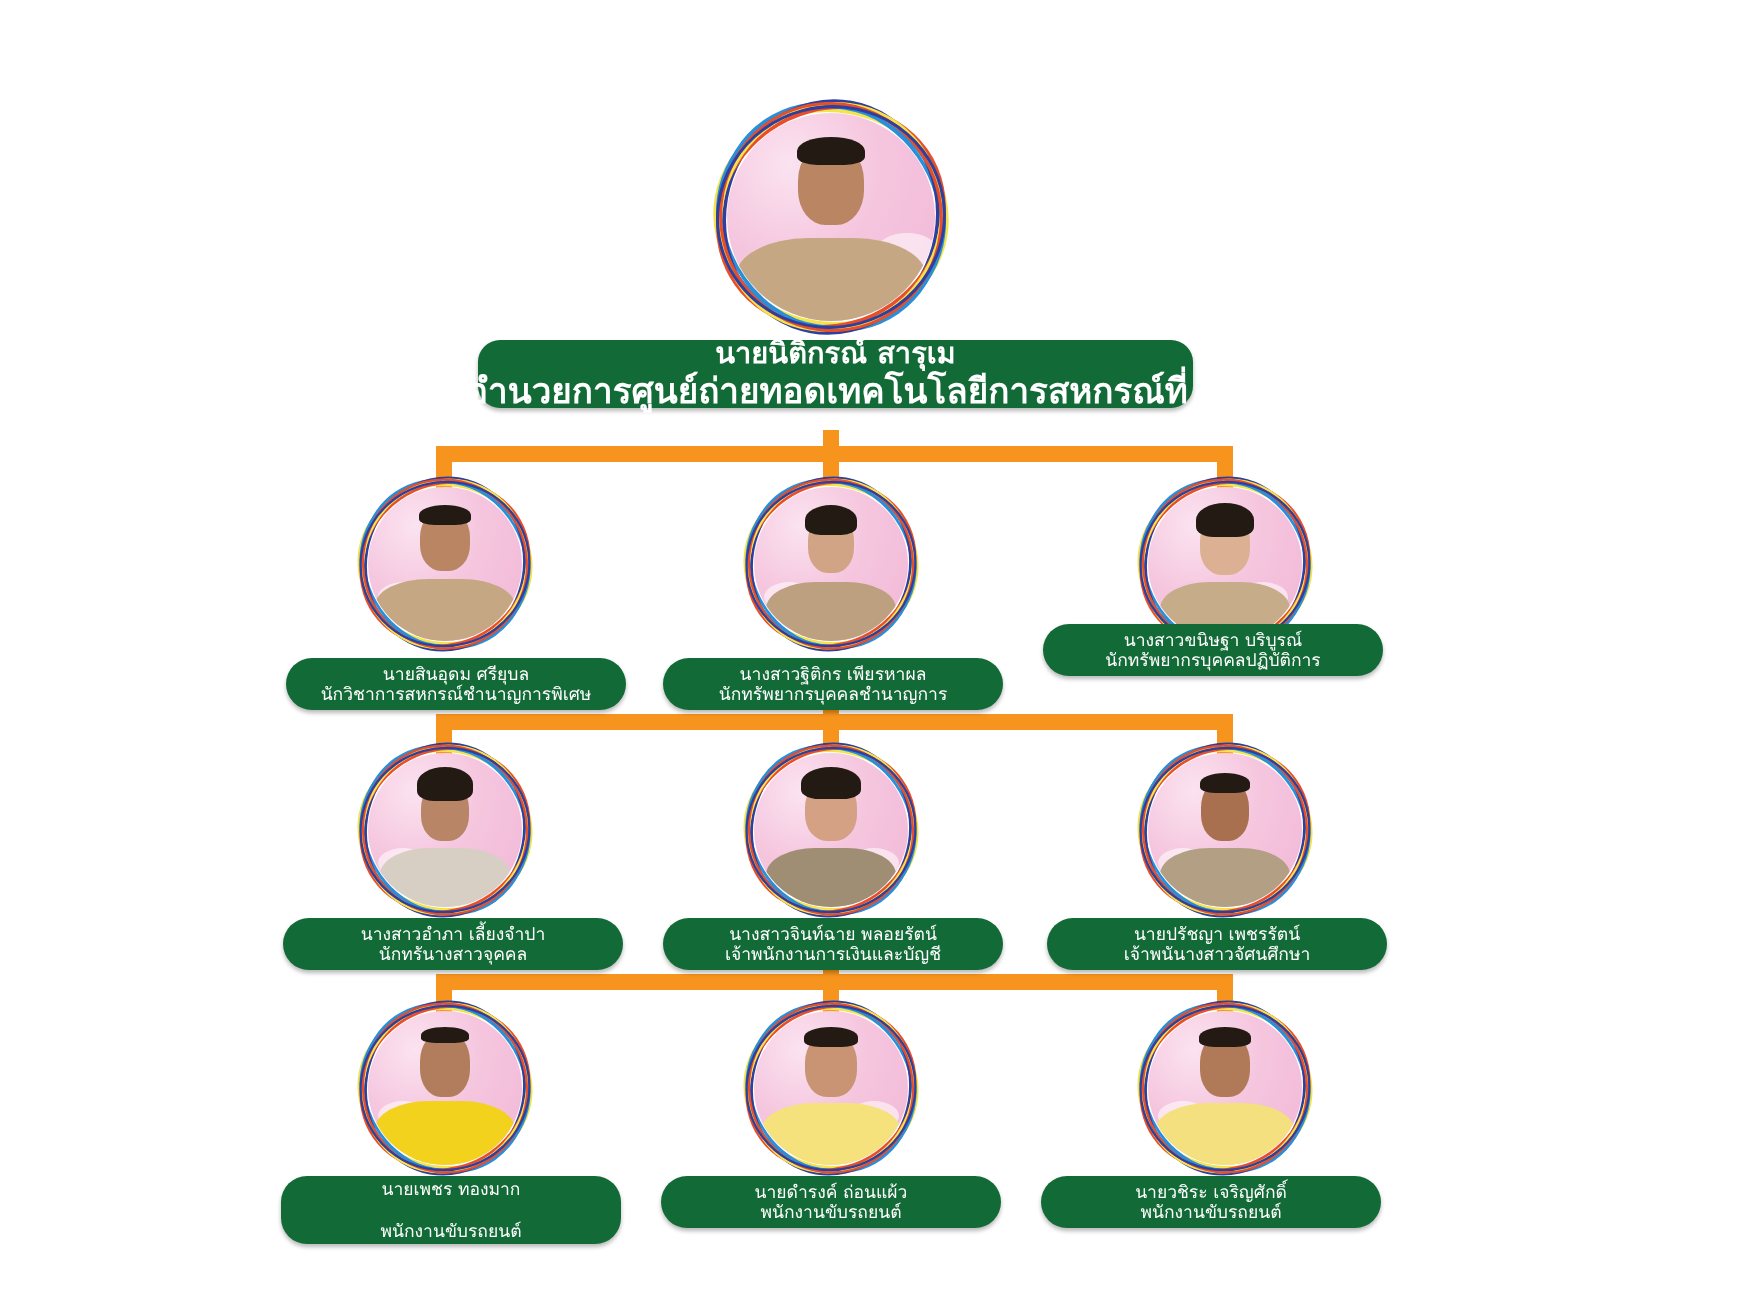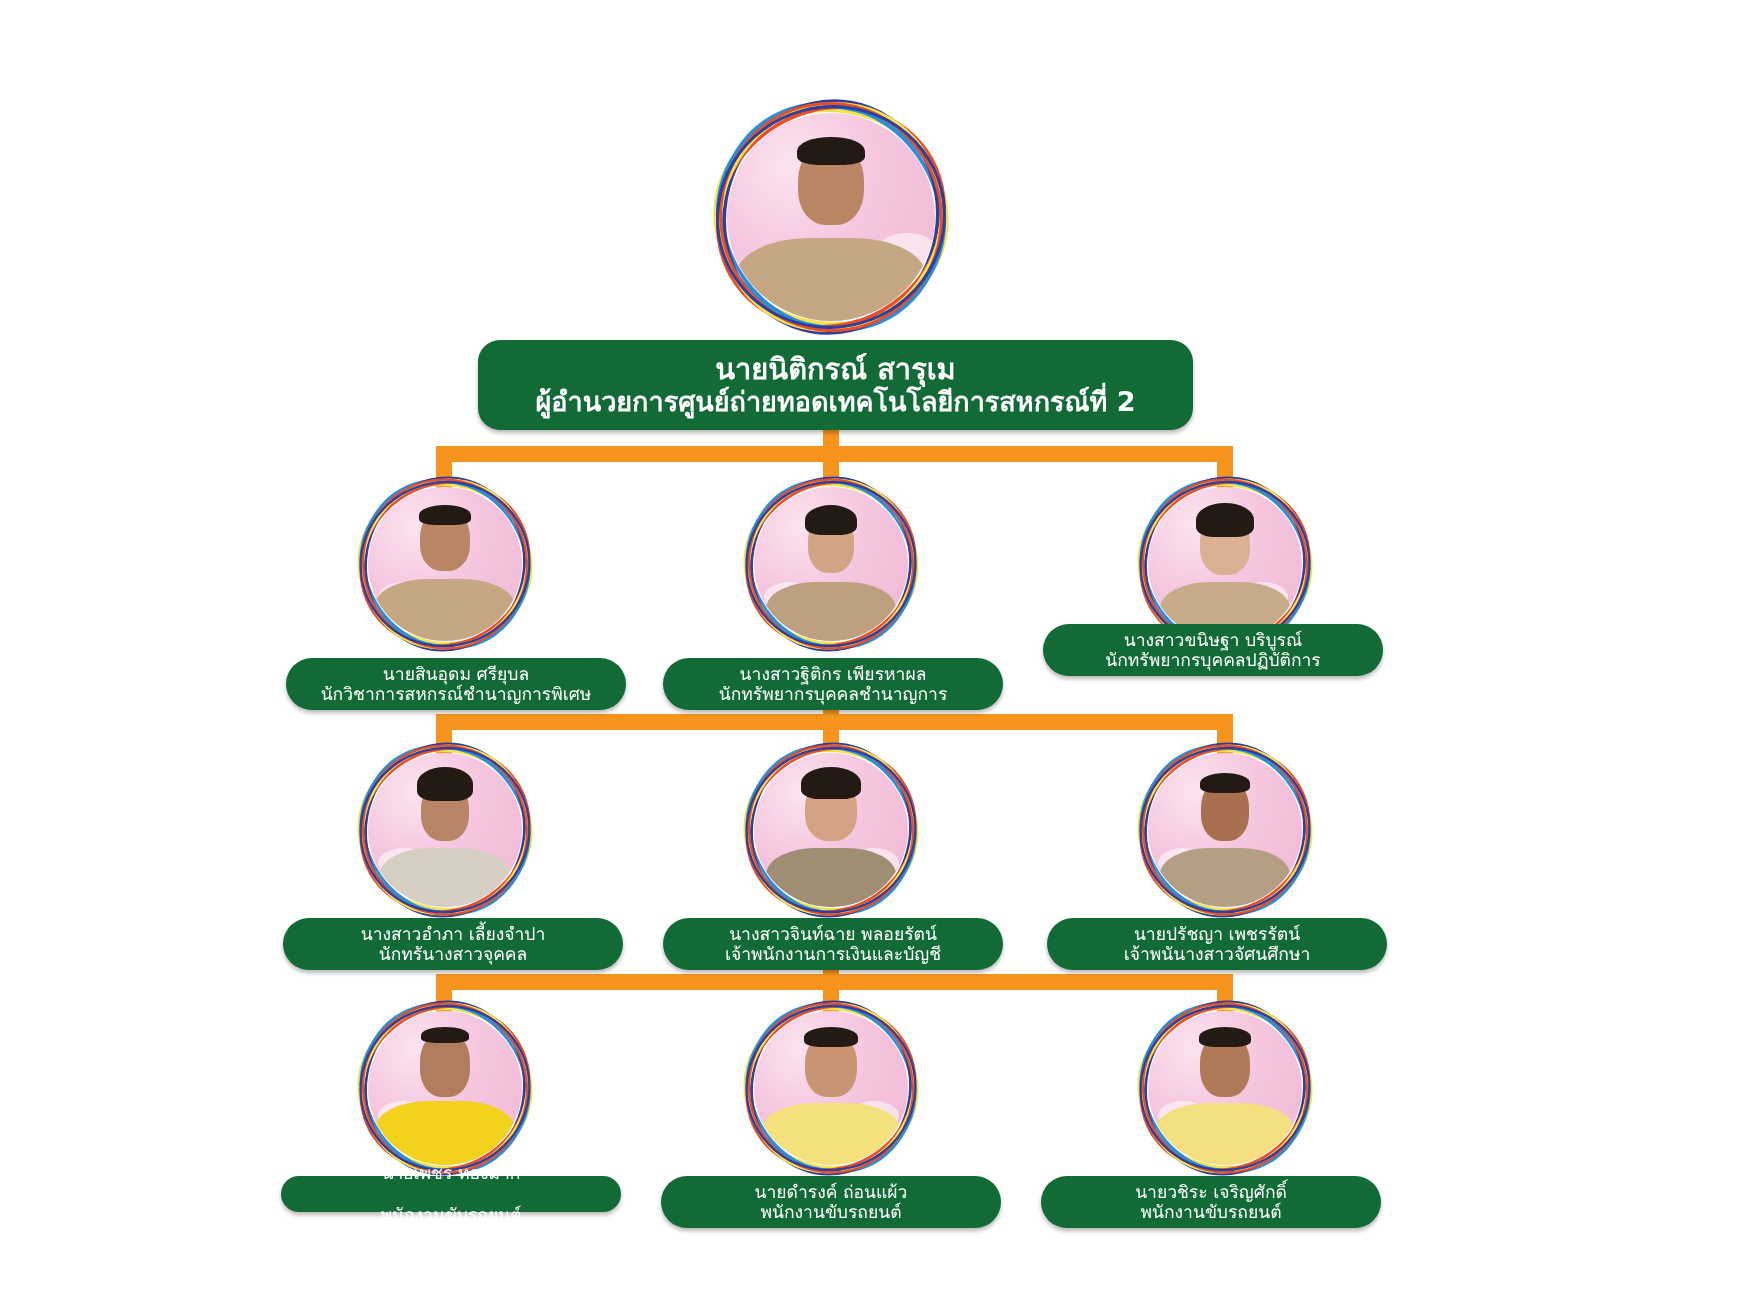--- a/index.html
+++ b/index.html
@@ -17,21 +17,21 @@
   .body { position: absolute; left: 50%; transform: translateX(-50%); border-radius: 38% 38% 0 0; }
   .cloud { position: absolute; border-radius: 50%; background: rgba(255,255,255,0.55); }
   .label-box {
     position: absolute; background: #126a37; color: #ffffff; text-align: center;
     border-radius: 26px; box-shadow: 0 3px 4px rgba(0,0,0,0.28);
     display: flex; flex-direction: column; justify-content: center; align-items: center;
   }
   .label-box .name, .label-box .title { display: block; white-space: nowrap; line-height: 1.15; }
   .director-box { border-radius: 22px; }
   .director-box .name { font-size: 29px; font-weight: bold; }
-  .director-box .title { font-size: 27px; font-weight: bold; }
+  .director-box .title { font-size: 35px; font-weight: bold; }
   .staff-box .name, .staff-box .title { font-size: 17.5px; }
 </style>
 </head>
 <body>
 
 <svg width="0" height="0" style="position:absolute">
   <defs>
     <g id="ring-pattern">
       <ellipse cx="100" cy="100" rx="96" ry="88" fill="none" stroke="#F6E24B" stroke-width="3" transform="rotate(10 100 100)"></ellipse>
       <ellipse cx="100" cy="100" rx="96" ry="88" fill="none" stroke="#2A8FD8" stroke-width="3" transform="rotate(55 100 100)"></ellipse>
@@ -71,21 +71,21 @@
       <div class="cloud" style="left:150px; top:120px; width:60px; height:34px;"></div>
       <div class="body" style="top:125px; width:190px; height:100px; background:#c5a883;"></div>
       <div class="head" style="top:30px; width:66px; height:82px;"></div>
       <div class="hair" style="top:24px; width:68px; height:28px;"></div>
     </div>
     <svg class="ring" viewBox="0 0 200 200">
         <use href="#ring-pattern"></use>
       </svg>
   </div>
 
-  <div class="label-box director-box" style="left:478px; top:340px; width:715px; height:90px;">
+  <div class="label-box director-box" style="left:478px; top:340px; width:715px; height:68px;">
     <span class="name">นายนิติกรณ์ สารุเม</span>
     <span class="title">ผู้อำนวยการศูนย์ถ่ายทอดเทคโนโลยีการสหกรณ์ที่ 2</span>
   </div>
 
   <div class="portrait" style="left:355px; top:474px; width:180px; height:180px;">
     <div class="photo" style="left:13px; top:13px; width:154px; height:154px;">
       <div class="cloud" style="left:10px; top:95px; width:50px; height:30px;"></div>
       <div class="body" style="top:92px; width:140px; height:70px; background:#c5a883;"></div>
       <div class="head" style="top:22px; width:50px; height:62px;"></div>
       <div class="hair" style="top:18px; width:52px; height:20px;"></div>
@@ -183,21 +183,21 @@
     <div class="photo" style="left:13px; top:13px; width:154px; height:154px;">
       <div class="cloud" style="left:10px; top:90px; width:50px; height:30px;"></div>
       <div class="body" style="top:90px; width:140px; height:75px; background:#f2d21d;"></div>
       <div class="head" style="top:20px; width:50px; height:66px; background:#b17d5c;"></div>
       <div class="hair" style="top:16px; width:48px; height:16px;"></div>
     </div>
     <svg class="ring" viewBox="0 0 200 200">
         <use href="#ring-pattern"></use>
       </svg>
   </div>
-  <div class="label-box staff-box" style="left:281px; top:1176px; width:340px; height:36px;gap:21px;">
+  <div class="label-box staff-box" style="left:281px; top:1176px; width:340px; height:68px;gap:21px;">
     <span class="name">นายเพชร ทองมาก</span>
     <span class="title">พนักงานขับรถยนต์</span>
   </div>
 
   <div class="portrait" style="left:741px; top:998px; width:180px; height:180px;">
     <div class="photo" style="left:13px; top:13px; width:154px; height:154px;">
       <div class="cloud" style="left:95px; top:90px; width:50px; height:30px;"></div>
       <div class="body" style="top:92px; width:140px; height:75px; background:#f6e27c;"></div>
       <div class="head" style="top:22px; width:52px; height:64px; background:#c89474;"></div>
       <div class="hair" style="top:16px; width:54px; height:20px;"></div>

